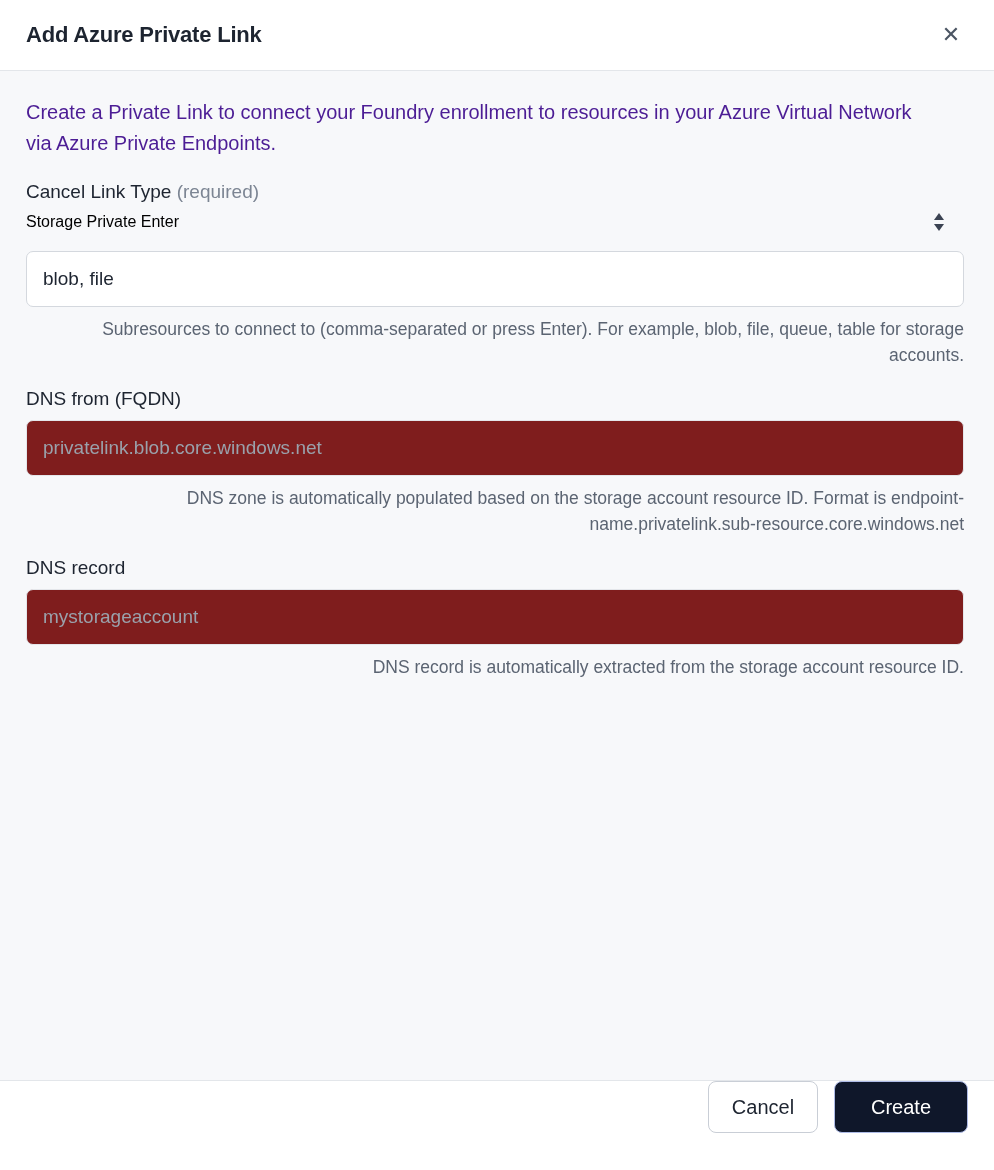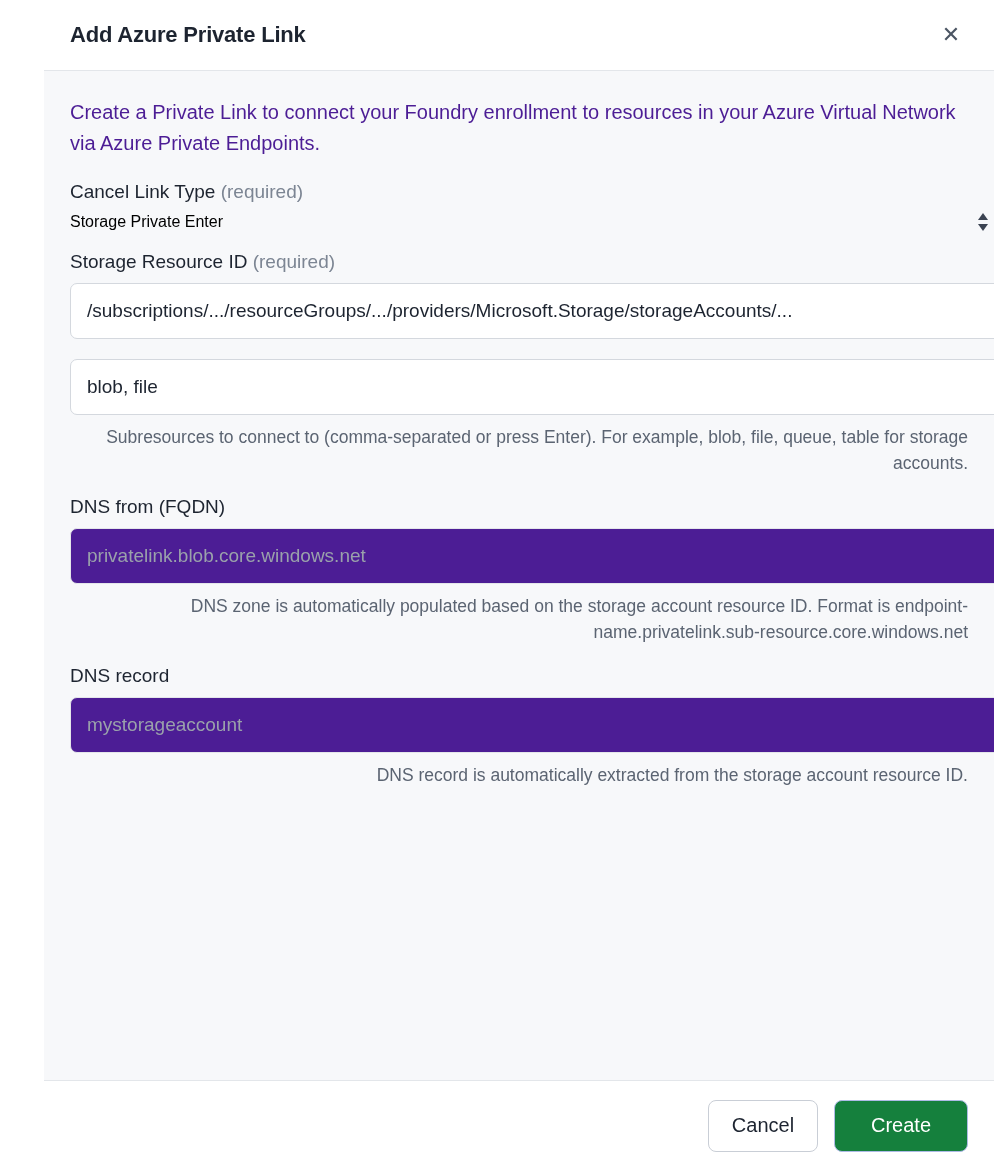--- a/index.html
+++ b/index.html
@@ -11,21 +11,20 @@
     font-family: "Liberation Sans", sans-serif;
     background: #ffffff;
   }
   .dialog {
     width: 994px;
     height: 1170px;
     display: flex;
     flex-direction: column;
     background: #ffffff;
     overflow: hidden;
-    padding-left: 44px;
   }
   
   .dialog-header {
     height: 71px;
     flex: 0 0 71px;
     display: flex;
     align-items: center;
     justify-content: space-between;
     padding: 0 26px 0 26px;
     border-bottom: 1px solid #e3e6ea;
@@ -106,60 +105,59 @@
     transform: translateY(-50%);
     pointer-events: none;
     color: #3b4352;
     font-size: 11px;
     line-height: 10px;
     display: flex;
     flex-direction: column;
     align-items: center;
   }
   .control-static.readonly {
-    background: #4c1d95;
+    background: #7f1d1d;
     border: 1px solid #e4e6ea;
     color: #9aa1ab;
   }
   .helper {
     font-size: 17.5px;
     line-height: 26px;
     color: #5b6472;
     margin-top: 9px;
     max-width: 938px;
     text-align: right;
   }
   
   .dialog-footer {
     flex: 0 0 90px;
     height: 90px;
     border-top: 1px solid #e3e6ea;
     background: #ffffff;
     display: flex;
-    align-items: center;
     justify-content: flex-end;
     gap: 16px;
     padding: 0 26px;
   }
   .btn {
     height: 52px;
     min-width: 110px;
     border-radius: 8px;
     font-size: 20px;
     font-family: "Liberation Sans", sans-serif;
     cursor: pointer;
     padding: 0 22px;
   }
   .btn-cancel {
     background: #ffffff;
     border: 1px solid #c9ced6;
     color: #1d2430;
   }
   .btn-create {
-    background: #15803d;
+    background: #0f172a;
     border: 1px solid #aebbe6;
     color: #ffffff;
     min-width: 134px;
   }
 </style>
 </head>
 <body>
 
 <div class="dialog">
 
@@ -181,27 +179,20 @@
         <div class="control">Storage Private Enter</div>
         <span class="select-arrow">
           <svg width="14" height="22" viewBox="0 0 14 22" xmlns="http://www.w3.org/2000/svg">
             <path d="M7 2 L12 9 L2 9 Z" fill="#3b4352"></path>
             <path d="M7 20 L12 13 L2 13 Z" fill="#3b4352"></path>
           </svg>
         </span>
       </div>
     </div>
 
-    <div class="field">
-      <label class="field-label">
-        <span>Storage Resource ID</span>
-        <span class="req">(required)</span>
-      </label>
-      <input class="control" type="text" placeholder="/subscriptions/.../resourceGroups/.../providers/Microsoft.Storage/storageAccounts/..." style="">
-    </div>
 
     <div class="field">
       <input class="control" type="text" placeholder="blob, file" style="">
       <div class="helper">Subresources to connect to (comma-separated or press Enter). For example, blob, file, queue, table for storage accounts.</div>
     </div>
 
     <div class="field">
       <label class="field-label">DNS from (FQDN)</label>
       <div class="control-static readonly">privatelink.blob.core.windows.net</div>
       <div class="helper">DNS zone is automatically populated based on the storage account resource ID. Format is endpoint-name.privatelink.sub-resource.core.windows.net</div>

